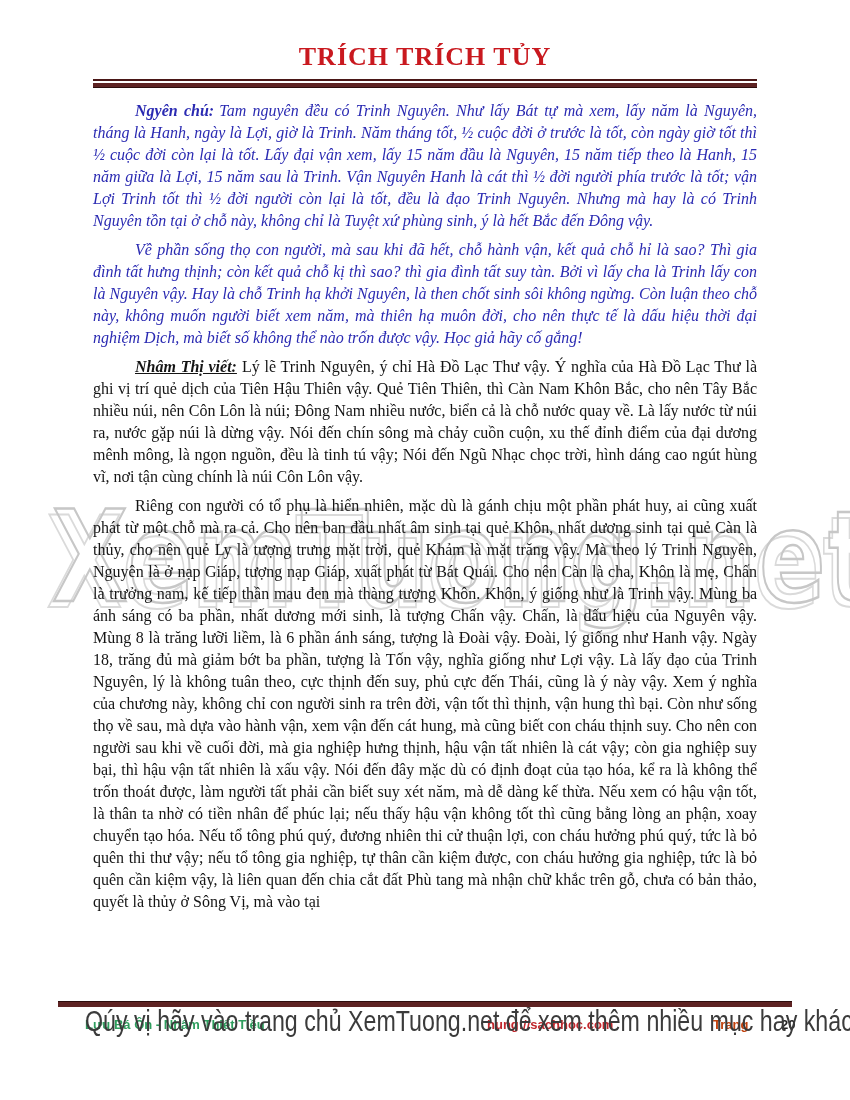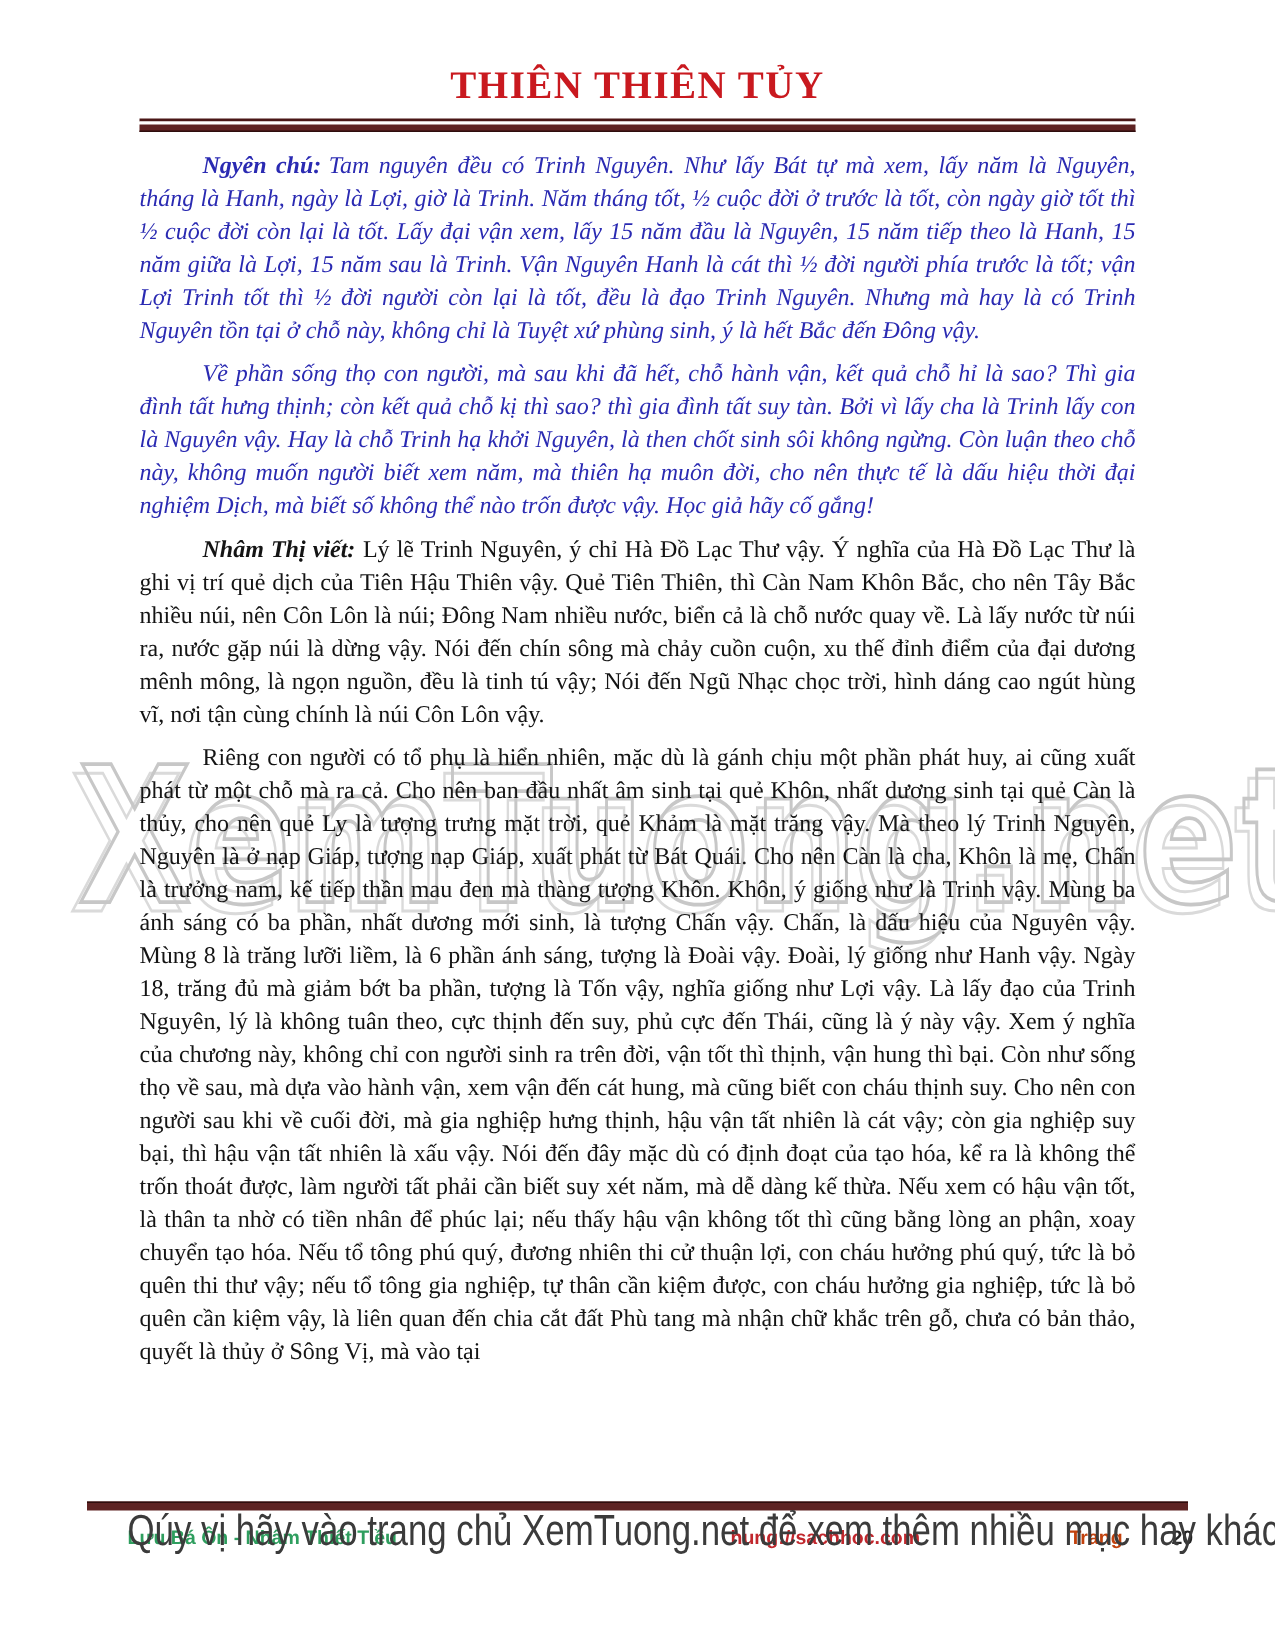--- a/index.html
+++ b/index.html
@@ -32,21 +32,21 @@
     width:664px;
     font-size:16px;
     line-height:22px;
     text-align:justify;
     color:#151515;
   }
   .content p{margin:0 0 7px 0;text-indent:42px;}
   p.note-blue{color:#2a2ab2;font-style:italic;}
   p.note-blue .lead{font-weight:bold;font-style:italic;margin-right:5px;}
   p.body-black{color:#141414;}
-  p.body-black .lead{font-weight:bold;font-style:italic;margin-right:5px;}
+  p.body-black .lead{font-weight:bold;font-style:italic;margin-right:5px;text-decoration:underline;}
   
   .watermark{
     position:absolute;z-index:1;
     top:484px;left:52px;
     transform:scaleX(0.78);
     transform-origin:left top;
     font-family:"DejaVu Sans", sans-serif;
     font-weight:bold;
     font-size:126px;
     letter-spacing:3px;
@@ -93,21 +93,21 @@
 <body>
 
 <div class="page">
 
   <div class="watermark">
     <span class="wm-shadow">XemTuong.net</span>
     <span class="wm-layer">XemTuong.net</span>
   </div>
 
   <div class="header">
-    <div class="doc-title">THIÊN THIÊN TỦY</div>
+    <div class="doc-title">TRÍCH TRÍCH TỦY</div>
     <div class="header-rule">
       <div class="thin"></div>
       <div class="gap"></div>
       <div class="thick"></div>
     </div>
   </div>
 
   <div class="content">
     <p class="note-blue">
       <span class="lead">Ngyên chú:</span><span>Tam nguyên đều có Trinh Nguyên. Như lấy Bát tự mà xem, lấy năm là Nguyên, tháng là Hanh, ngày là Lợi, giờ là Trinh. Năm tháng tốt, ½ cuộc đời ở trước là tốt, còn ngày giờ tốt thì ½ cuộc đời còn lại là tốt. Lấy đại vận xem, lấy 15 năm đầu là Nguyên, 15 năm tiếp theo là Hanh, 15 năm giữa là Lợi, 15 năm sau là Trinh. Vận Nguyên Hanh là cát thì ½ đời người phía trước là tốt; vận Lợi Trinh tốt thì ½ đời người còn lại là tốt, đều là đạo Trinh Nguyên. Nhưng mà hay là có Trinh Nguyên tồn tại ở chỗ này, không chỉ là Tuyệt xứ phùng sinh, ý là hết Bắc đến Đông vậy.</span>

